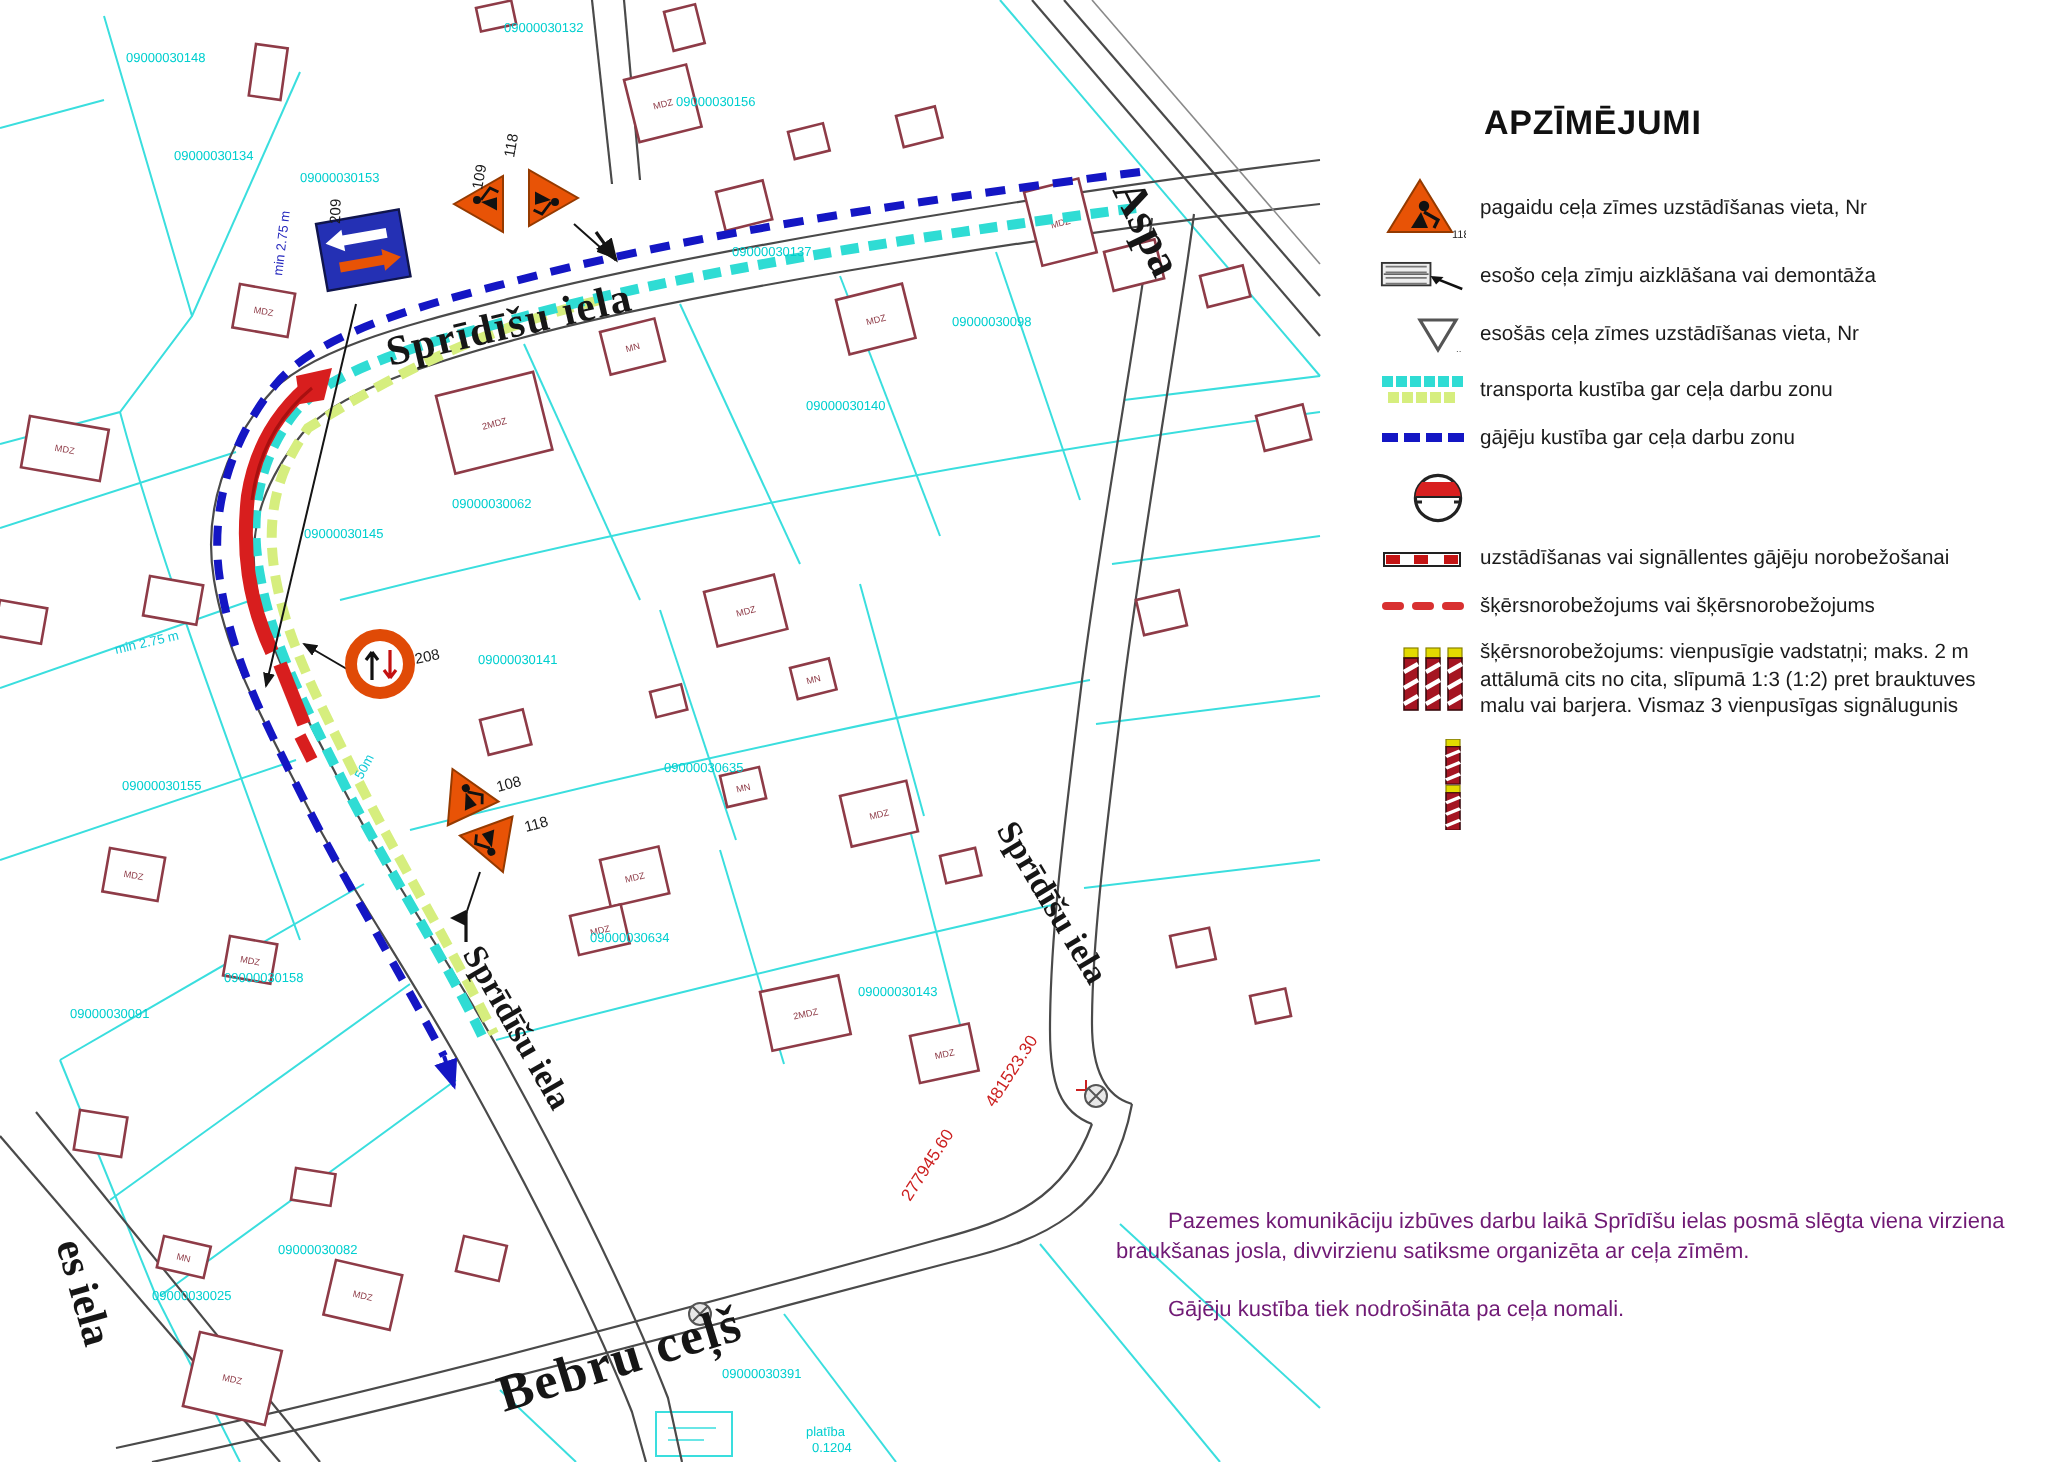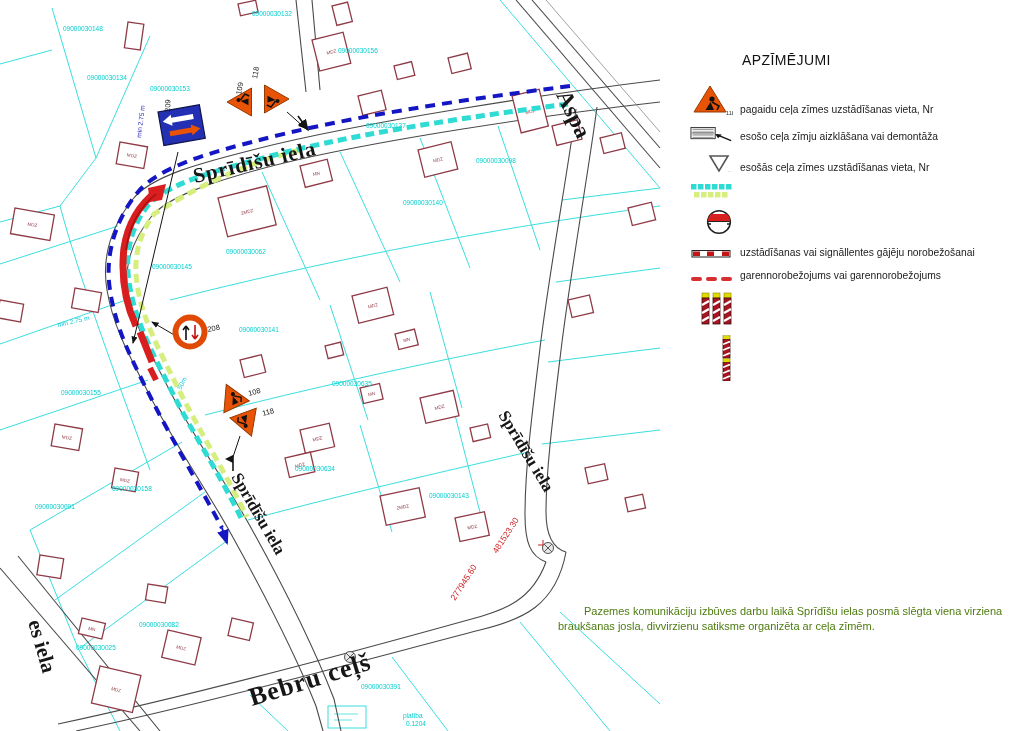--- a/index.html
+++ b/index.html
@@ -7,25 +7,25 @@
         font-family:"Liberation Sans",sans-serif;}
   svg text{font-family:"Liberation Sans",sans-serif;}
   .street-label{font-family:"Liberation Serif",serif;font-weight:bold;fill:#161616;}
   .cad{fill:#00cfcf;font-size:6.5px;}
   .blab{fill:#8e3b47;font-size:4.6px;}
   .signnum{fill:#1a1a1a;font-size:7.5px;}
   .minlab-navy{fill:#2326bd;font-size:6.6px;}
   .minlab-cyan{fill:#12c9d6;font-size:6.6px;}
   .coordlab{fill:#cc2020;font-size:8.6px;}
   .legend{position:absolute;left:690px;top:52px;width:330px;}
-  .legend-title{font-size:14px;font-weight:normal;color:#111;padding-left:52px;margin-bottom:16px;letter-spacing:.4px;}
-  .lrow{display:flex;align-items:flex-end;margin-bottom:9px;}
+  .legend-title{font-size:17px;font-weight:bold;color:#111;padding-left:52px;margin-bottom:16px;letter-spacing:.4px;}
+  .lrow{display:flex;align-items:center;margin-bottom:9px;}
   .licon{width:50px;min-width:50px;display:flex;justify-content:flex-end;padding-right:7px;box-sizing:border-box;}
   .llabel{font-size:10.3px;color:#1b1b1b;line-height:1.3;padding-top:1px;width:272px;}
-  .notes{position:absolute;left:558px;top:604px;width:452px;color:#4d7c0f;}
+  .notes{position:absolute;left:558px;top:604px;width:452px;color:#701a75;}
   .notes p{font-size:11px;line-height:1.4;margin:0 0 13px 0;text-indent:26px;}
   .workarea-chip{width:33px;height:19px;border:1.6px solid #d84848;
      background:repeating-linear-gradient(45deg,rgba(232,72,72,.65) 0 3px,rgba(255,255,255,.25) 3px 6px);}
 </style>
 </head>
 <body>
 
 <div class="page">
 
 <svg id="map" width="1024" height="731" viewBox="0 0 1024 731" style="position:absolute;left:0;top:0;">
@@ -383,20 +383,32 @@
               <rect x="21" y="1" width="5.5" height="5.5" fill="#2fdcd4"></rect>
               <rect x="28" y="1" width="5.5" height="5.5" fill="#2fdcd4"></rect>
               <rect x="35" y="1" width="5.5" height="5.5" fill="#2fdcd4"></rect>
               <rect x="3" y="9" width="5.5" height="5.5" fill="#d6ee7e"></rect>
               <rect x="10" y="9" width="5.5" height="5.5" fill="#d6ee7e"></rect>
               <rect x="17" y="9" width="5.5" height="5.5" fill="#d6ee7e"></rect>
               <rect x="24" y="9" width="5.5" height="5.5" fill="#d6ee7e"></rect>
               <rect x="31" y="9" width="5.5" height="5.5" fill="#d6ee7e"></rect>
             </svg>
           </span>
+          <span class="llabel">transporta kustība gar ceļa darbu zonu</span>
+        </div>
+        <div class="lrow">
+          <span class="licon">
+            <svg width="42" height="10" viewBox="0 0 42 10">
+              <rect x="0" y="2.5" width="8" height="4.5" fill="#1416c4"></rect>
+              <rect x="11" y="2.5" width="8" height="4.5" fill="#1416c4"></rect>
+              <rect x="22" y="2.5" width="8" height="4.5" fill="#1416c4"></rect>
+              <rect x="33" y="2.5" width="8" height="4.5" fill="#1416c4"></rect>
+            </svg>
+          </span>
+          <span class="llabel">gājēju kustība gar ceļa darbu zonu</span>
         </div>
         <div class="lrow">
           <span class="licon">
             <svg width="28" height="28" viewBox="0 0 28 28">
               <defs>
                 <clipPath id="bclip">
                   <circle cx="14" cy="14" r="11.3"></circle>
                 </clipPath>
               </defs>
               <circle cx="14" cy="14" r="11.3" fill="#fff" stroke="#222" stroke-width="1.6"></circle>
@@ -418,21 +430,21 @@
           <span class="llabel">uzstādīšanas vai signāllentes gājēju norobežošanai</span>
         </div>
         <div class="lrow">
           <span class="licon">
             <svg width="42" height="8" viewBox="0 0 42 8">
               <rect x="0" y="2" width="11" height="4" rx="2" fill="#d83030"></rect>
               <rect x="15" y="2" width="11" height="4" rx="2" fill="#d83030"></rect>
               <rect x="30" y="2" width="11" height="4" rx="2" fill="#d83030"></rect>
             </svg>
           </span>
-          <span class="llabel">garennorobežojums vai garennorobežojums</span>
+          <span class="llabel">šķērsnorobežojums vai šķērsnorobežojums</span>
         </div>
         <div class="lrow">
           <span class="licon">
             <svg width="32" height="34" viewBox="0 0 32 34">
               <g transform="translate(1,1)">
                 <rect x="0" y="0" width="7" height="5" fill="#e3da00" stroke="#8a8400" stroke-width=".6"></rect>
                 <rect x="0" y="5" width="7" height="26" fill="#a51522" stroke="#3a0a0e" stroke-width=".8"></rect>
                 <path d="M0,12 L7,8 M0,20 L7,16 M0,28 L7,24" stroke="#fff" stroke-width="2.2"></path>
               </g>
               <g transform="translate(12,1)">
@@ -440,20 +452,21 @@
                 <rect x="0" y="5" width="7" height="26" fill="#a51522" stroke="#3a0a0e" stroke-width=".8"></rect>
                 <path d="M0,12 L7,8 M0,20 L7,16 M0,28 L7,24" stroke="#fff" stroke-width="2.2"></path>
               </g>
               <g transform="translate(23,1)">
                 <rect x="0" y="0" width="7" height="5" fill="#e3da00" stroke="#8a8400" stroke-width=".6"></rect>
                 <rect x="0" y="5" width="7" height="26" fill="#a51522" stroke="#3a0a0e" stroke-width=".8"></rect>
                 <path d="M0,12 L7,8 M0,20 L7,16 M0,28 L7,24" stroke="#fff" stroke-width="2.2"></path>
               </g>
             </svg>
           </span>
+          <span class="llabel">šķērsnorobežojums: vienpusīgie vadstatņi; maks. 2 m attālumā cits no cita, slīpumā 1:3 (1:2) pret brauktuves malu vai barjera. Vismaz 3 vienpusīgas signālugunis</span>
         </div>
         <div class="lrow">
           <span class="licon">
             <svg width="12" height="46" viewBox="0 0 12 46">
               <g transform="scale(1,0.72)">
                 <g transform="translate(2,1)">
                   <rect x="0" y="0" width="7" height="5" fill="#e3da00" stroke="#8a8400" stroke-width=".6"></rect>
                   <rect x="0" y="5" width="7" height="26" fill="#a51522" stroke="#3a0a0e" stroke-width=".8"></rect>
                   <path d="M0,12 L7,8 M0,20 L7,16 M0,28 L7,24" stroke="#fff" stroke-width="2.2"></path>
                 </g>
@@ -464,15 +477,16 @@
                 </g>
               </g>
             </svg>
           </span>
         </div>
       </div>
 </div>
 
 <div class="notes">
   <p>Pazemes komunikāciju izbūves darbu laikā Sprīdīšu ielas posmā slēgta viena virziena braukšanas josla, divvirzienu satiksme organizēta ar ceļa zīmēm.</p>
+  <p>Gājēju kustība tiek nodrošināta pa ceļa nomali.</p>
 </div>
 
 </div>
 
 </body></html>

